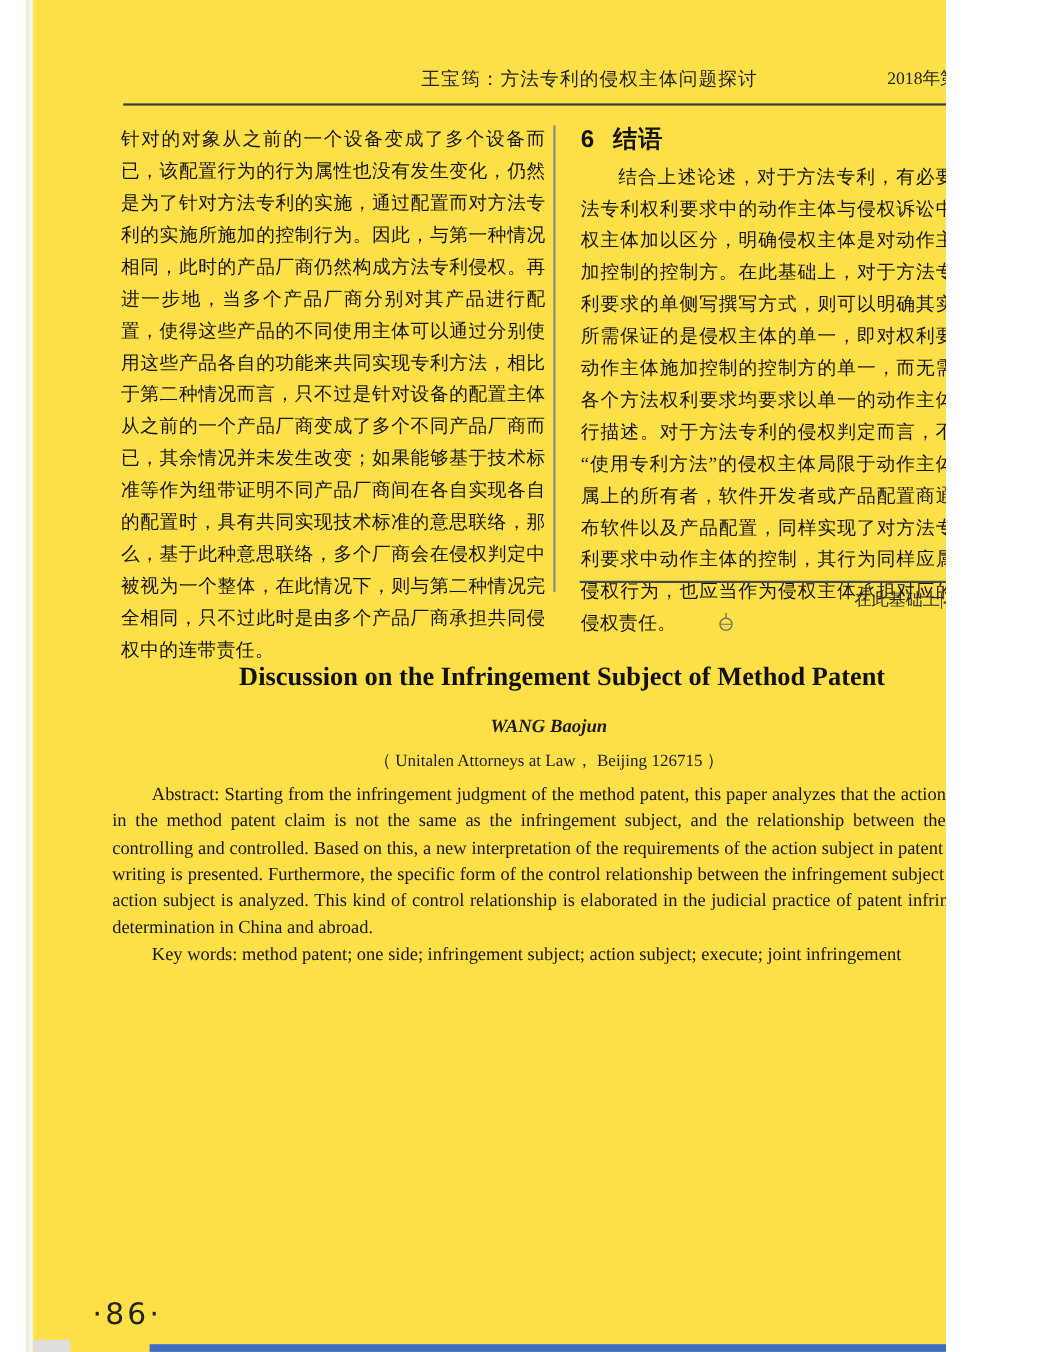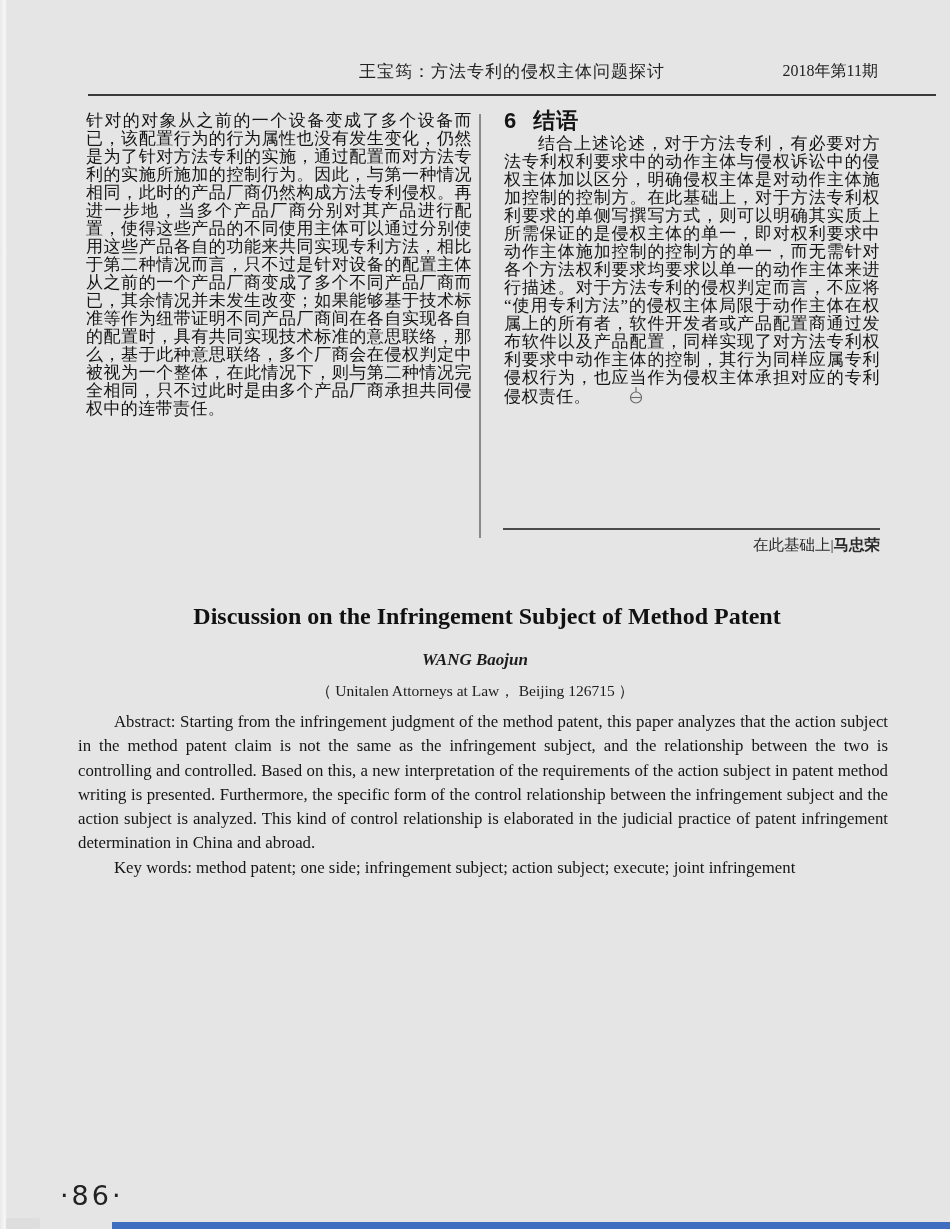--- a/index.html
+++ b/index.html
@@ -1,39 +1,40 @@
 <!DOCTYPE html>
 <html lang="zh"><head>
 <meta charset="utf-8">
 <style>
   html,body{margin:0;padding:0;background:#ffffff;}
   .page{
     position:relative;
-    width:950px;height:1229px;
-    background:#e5e5e5;
+    width:836px;height:1229px;
+    background:#fde047;
     overflow:hidden;
     font-family:"Liberation Serif","DejaVu Serif",serif;
     color:#1c1c1c;
+    margin-left:24px;
   }
   
   .scan-edge-left{position:absolute;left:0;top:0;width:7px;height:1229px;
     background:linear-gradient(to right,#e9e9e9,#f7f7f7 70%,rgba(255,255,255,0));}
   .scan-smudge{position:absolute;left:6px;top:1218px;width:34px;height:11px;background:#dedede;border-radius:2px;}
   .bottom-bar{position:absolute;left:112px;right:0;bottom:0;height:7px;}
 
   
   .header{position:absolute;left:88px;top:60px;width:848px;height:30px;}
   .header-title{position:absolute;left:0;right:0;text-align:center;top:0;
     font-size:17px;letter-spacing:1px;color:#222;}
   .header-issue{position:absolute;right:58px;top:1px;font-size:16px;color:#222;}
   .header-rule{position:absolute;left:88px;top:94px;width:848px;height:2px;background:#3a3a3a;}
 
   
   .col{position:absolute;top:112px;text-align:justify;text-justify:inter-ideograph;
-    font-size:17px;line-height:18px;letter-spacing:0.4px;color:#141414;}
+    font-size:17px;line-height:29px;letter-spacing:0.4px;color:#141414;}
   .col-left{left:86px;width:386px;}
   .col-right{left:504px;width:376px;}
   .col p{margin:0;}
   .col-divider{position:absolute;left:479px;top:114px;width:1.5px;height:424px;background:#8a8a8a;}
 
   .sec-head{font-family:"Liberation Sans","DejaVu Sans",sans-serif;
     font-weight:bold;font-size:22px;margin:0 0 5px 0;letter-spacing:1px;text-align:left;}
   .sec-head .num{margin-right:16px;}
   .indent{text-indent:34px;}
 

